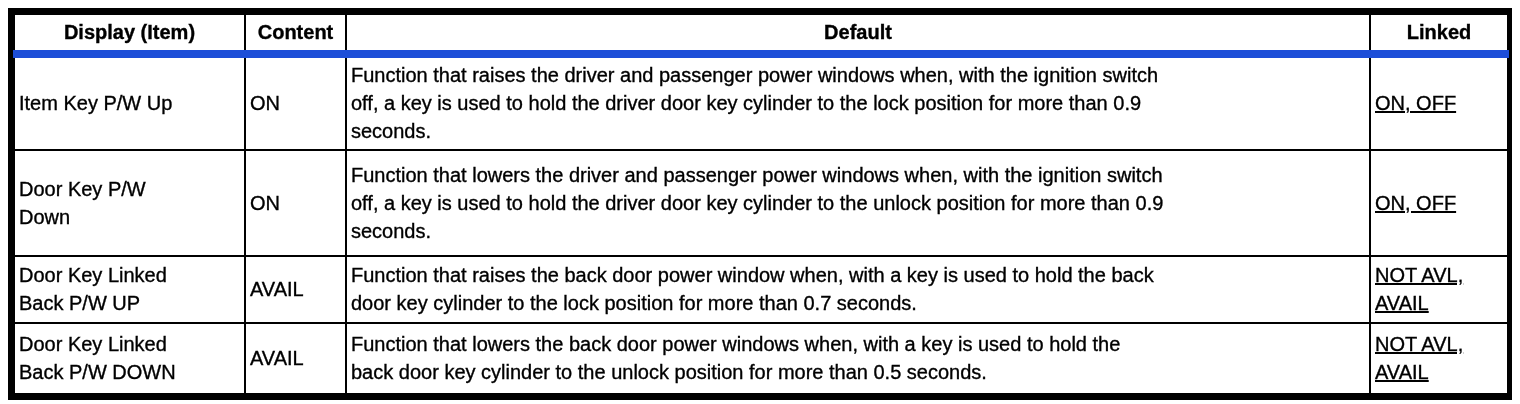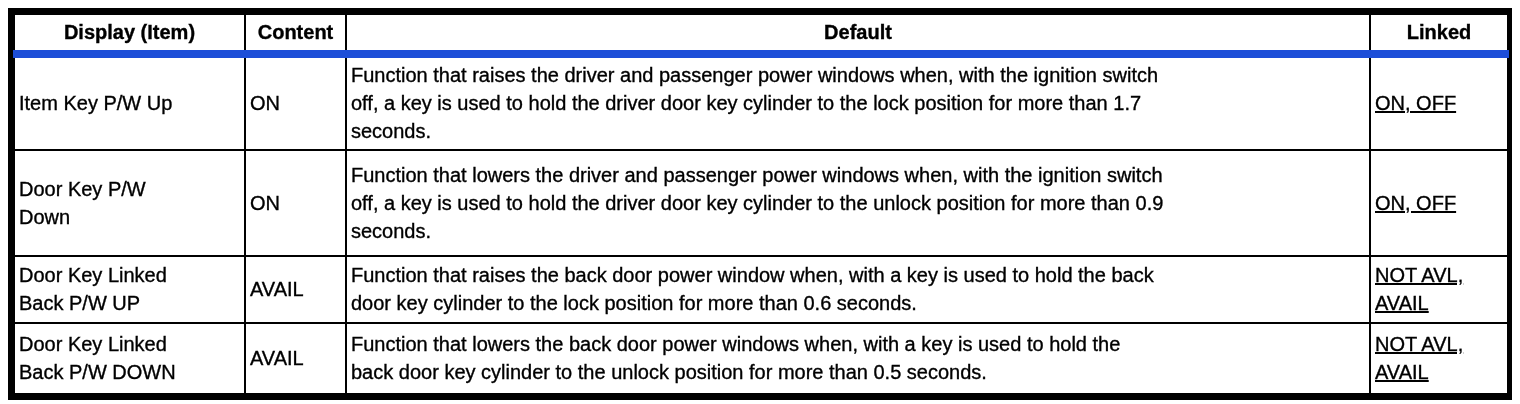--- a/index.html
+++ b/index.html
@@ -78,39 +78,39 @@
         <th>Content</th>
         <th>Default</th>
         <th>Linked</th>
       </tr>
     </thead>
     <tbody>
       <tr class="row-0">
         <td class="c-display">Item Key P/W Up</td>
         <td class="c-default">ON</td>
         <td class="c-content">Function that raises the driver and passenger power windows when, with the ignition switch
-off, a key is used to hold the driver door key cylinder to the lock position for more than 1.7
+off, a key is used to hold the driver door key cylinder to the lock position for more than 0.9
 seconds.</td>
         <td class="c-setting">ON, OFF</td>
       </tr>
       <tr class="row-1">
         <td class="c-display">Door Key P/W
 Down</td>
         <td class="c-default">ON</td>
         <td class="c-content">Function that lowers the driver and passenger power windows when, with the ignition switch
 off, a key is used to hold the driver door key cylinder to the unlock position for more than 0.9
 seconds.</td>
         <td class="c-setting">ON, OFF</td>
       </tr>
       <tr class="row-2">
         <td class="c-display">Door Key Linked
 Back P/W UP</td>
         <td class="c-default">AVAIL</td>
         <td class="c-content">Function that raises the back door power window when, with a key is used to hold the back
-door key cylinder to the lock position for more than 0.6 seconds.</td>
+door key cylinder to the lock position for more than 0.7 seconds.</td>
         <td class="c-setting">NOT AVL,
 AVAIL</td>
       </tr>
       <tr class="row-3">
         <td class="c-display">Door Key Linked
 Back P/W DOWN</td>
         <td class="c-default">AVAIL</td>
         <td class="c-content">Function that lowers the back door power windows when, with a key is used to hold the
 back door key cylinder to the unlock position for more than 0.5 seconds.</td>
         <td class="c-setting">NOT AVL,

